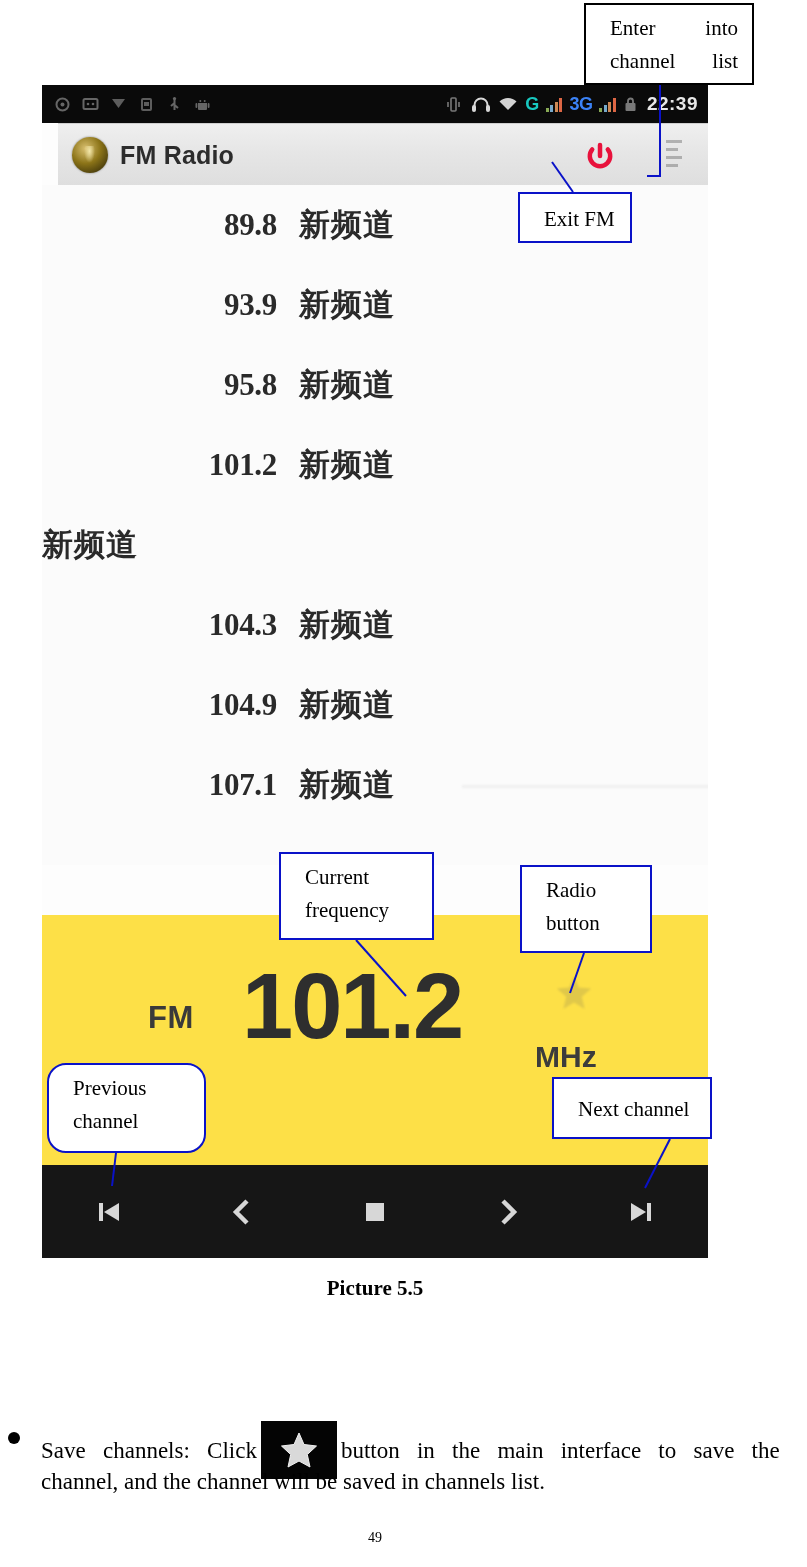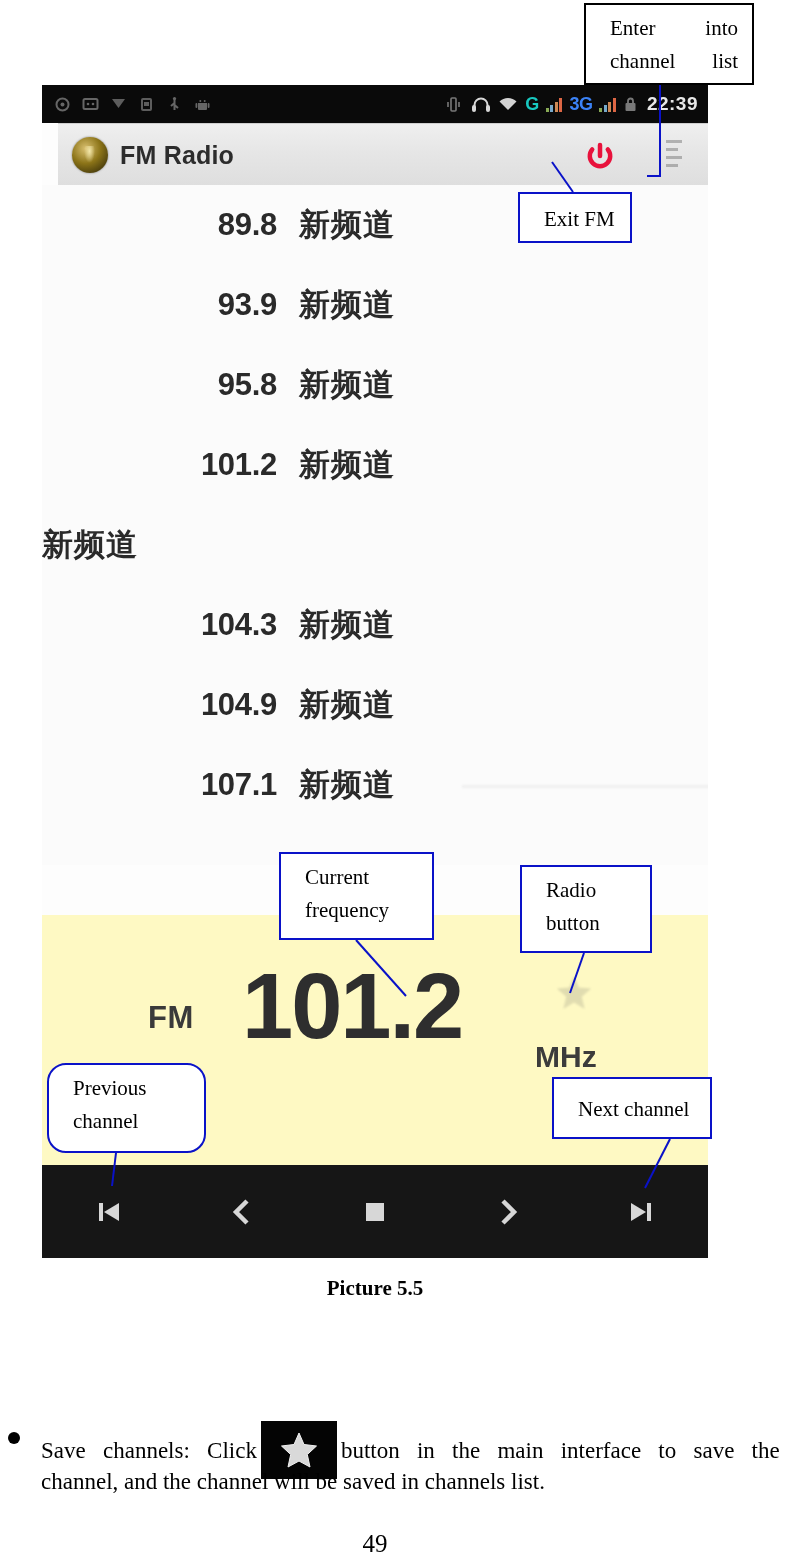--- a/index.html
+++ b/index.html
@@ -166,21 +166,21 @@
     position: absolute;
     left: 0; top: 100px;
     width: 666px;
     height: 680px;
     background: #fbfbfb;
   }
   .channel-row {
     height: 80px;
     display: flex;
     align-items: center;
-    font-family: Liberation Sans, sans-serif;
+    font-family: Liberation Serif, serif;
   }
   .ch-freq {
     width: 235px;
     text-align: right;
     padding-right: 22px;
     font-size: 31px;
     font-weight: bold;
     color: #2a2a2a;
     filter: blur(0.55px);
     letter-spacing: -0.3px;
@@ -202,21 +202,21 @@
     filter: blur(0.8px);
   }
 
   
   #freq-panel {
     position: absolute;
     left: 0;
     top: 830px;
     width: 666px;
     height: 270px;
-    background: #fef9c3;
+    background: #fde047;
   }
   #freq-fm {
     position: absolute;
     left: 106px;
     top: 85px;
     font-family: "Liberation Sans", sans-serif;
     font-size: 31px;
     font-weight: bold;
     color: #3a3a3a;
     filter: blur(0.7px);
@@ -366,21 +366,21 @@
     width: 765px;
     font-size: 23px;
     line-height: 1.3;
   }
   #page-number {
     position: absolute;
     left: 0;
     top: 1530px;
     width: 750px;
     text-align: center;
-    font-size: 25px;
+    font-size: 14px;
   }
 </style>
 </head>
 <body>
 
 <div id="page">
 
   <div id="phone-screenshot">
 
     <div id="status-bar">

